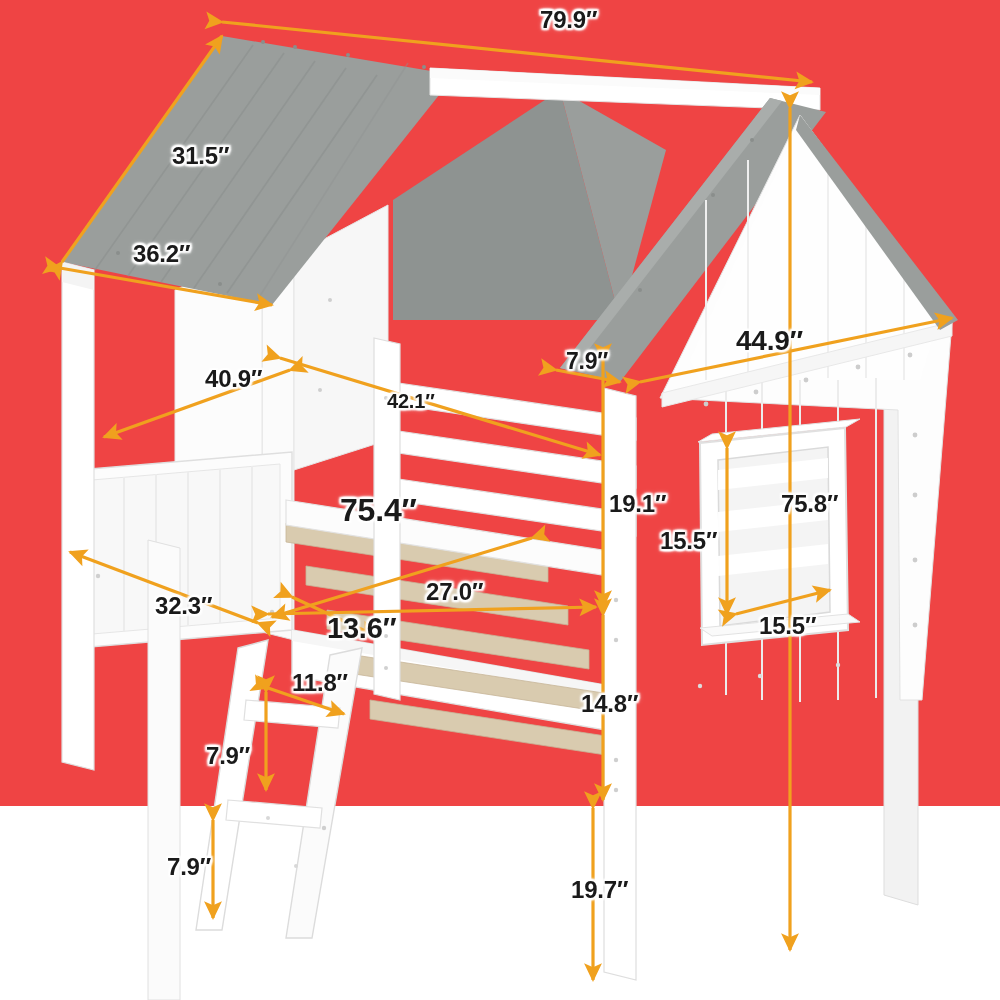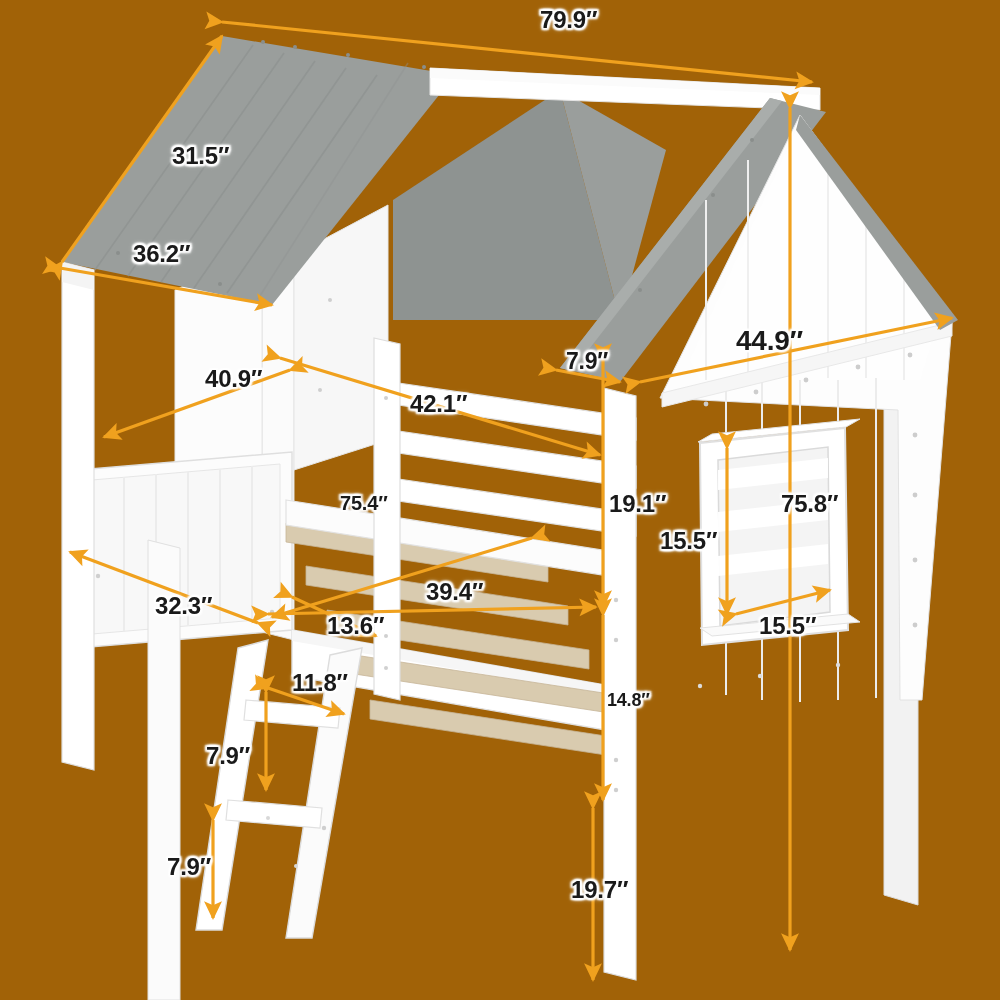--- a/index.html
+++ b/index.html
@@ -1,17 +1,17 @@
 <!DOCTYPE html>
 <html><head>
 <meta charset="utf-8">
 <style>
   html,body{margin:0;padding:0;background:#ffffff;}
   body{width:1000px;height:1000px;overflow:hidden;font-family:"Liberation Sans",sans-serif;}
-  #stage{position:relative;width:1000px;height:1000px;background:#a16207;}
+  #stage{position:relative;width:1000px;height:806px;background:#ef4444;}
   svg#scene{position:absolute;left:0;top:0;width:1000px;height:1000px;}
   .dimlabel{
     position:absolute;
     font-family:"Liberation Sans",sans-serif;
     font-weight:700;
     color:#1a1a1a;
     white-space:nowrap;
     letter-spacing:-0.2px;
     text-shadow:
       2px 0 2px #fff, -2px 0 2px #fff, 0 2px 2px #fff, 0 -2px 2px #fff,
@@ -241,28 +241,28 @@
       <line x1="593" y1="808" x2="593" y2="980"></line>
     </g>
   </svg>
 
   <div class="dimlabel" style="left:540px;top:6px;font-size:24px;">79.9″</div>
   <div class="dimlabel" style="left:172px;top:142px;font-size:24px;">31.5″</div>
   <div class="dimlabel" style="left:133px;top:240px;font-size:24px;">36.2″</div>
   <div class="dimlabel" style="left:566px;top:348px;font-size:23px;">7.9″</div>
   <div class="dimlabel" style="left:736px;top:325px;font-size:28px;">44.9″</div>
   <div class="dimlabel" style="left:205px;top:365px;font-size:24px;">40.9″</div>
-  <div class="dimlabel" style="left:410px;top:390px;font-size:24px;">42.1″</div>
-  <div class="dimlabel" style="left:340px;top:492px;font-size:20px;">75.4″</div>
+  <div class="dimlabel" style="left:387px;top:390px;font-size:20px;">42.1″</div>
+  <div class="dimlabel" style="left:340px;top:492px;font-size:32px;">75.4″</div>
   <div class="dimlabel" style="left:609px;top:490px;font-size:24px;">19.1″</div>
   <div class="dimlabel" style="left:660px;top:527px;font-size:24px;">15.5″</div>
   <div class="dimlabel" style="left:781px;top:490px;font-size:24px;">75.8″</div>
   <div class="dimlabel" style="left:123px;top:592px;font-size:24px;margin-left:32px;">32.3″</div>
-  <div class="dimlabel" style="left:426px;top:578px;font-size:24px;">39.4″</div>
-  <div class="dimlabel" style="left:327px;top:612px;font-size:24px;">13.6″</div>
+  <div class="dimlabel" style="left:426px;top:578px;font-size:24px;">27.0″</div>
+  <div class="dimlabel" style="left:327px;top:612px;font-size:29px;">13.6″</div>
   <div class="dimlabel" style="left:759px;top:612px;font-size:24px;">15.5″</div>
   <div class="dimlabel" style="left:292px;top:669px;font-size:24px;">11.8″</div>
-  <div class="dimlabel" style="left:607px;top:690px;font-size:18px;">14.8″</div>
+  <div class="dimlabel" style="left:581px;top:690px;font-size:24px;">14.8″</div>
   <div class="dimlabel" style="left:206px;top:742px;font-size:24px;">7.9″</div>
   <div class="dimlabel" style="left:167px;top:853px;font-size:24px;">7.9″</div>
   <div class="dimlabel" style="left:571px;top:876px;font-size:24px;">19.7″</div>
 
 </div>
 
 </body></html>

